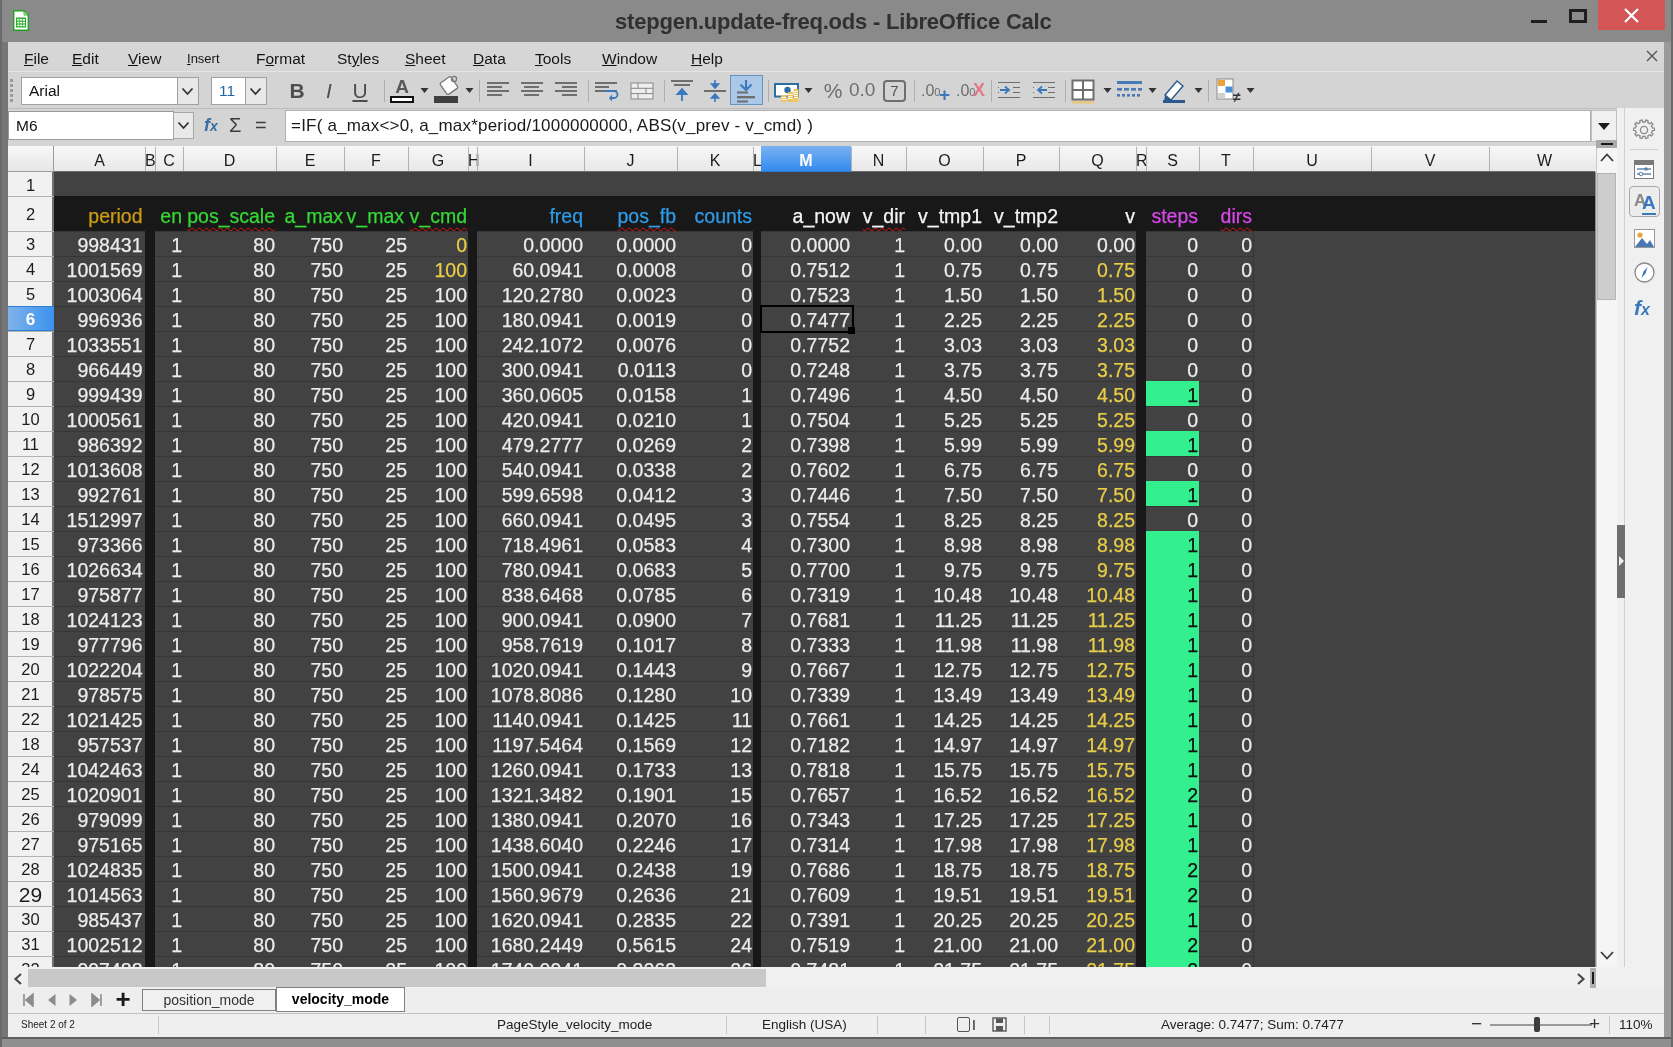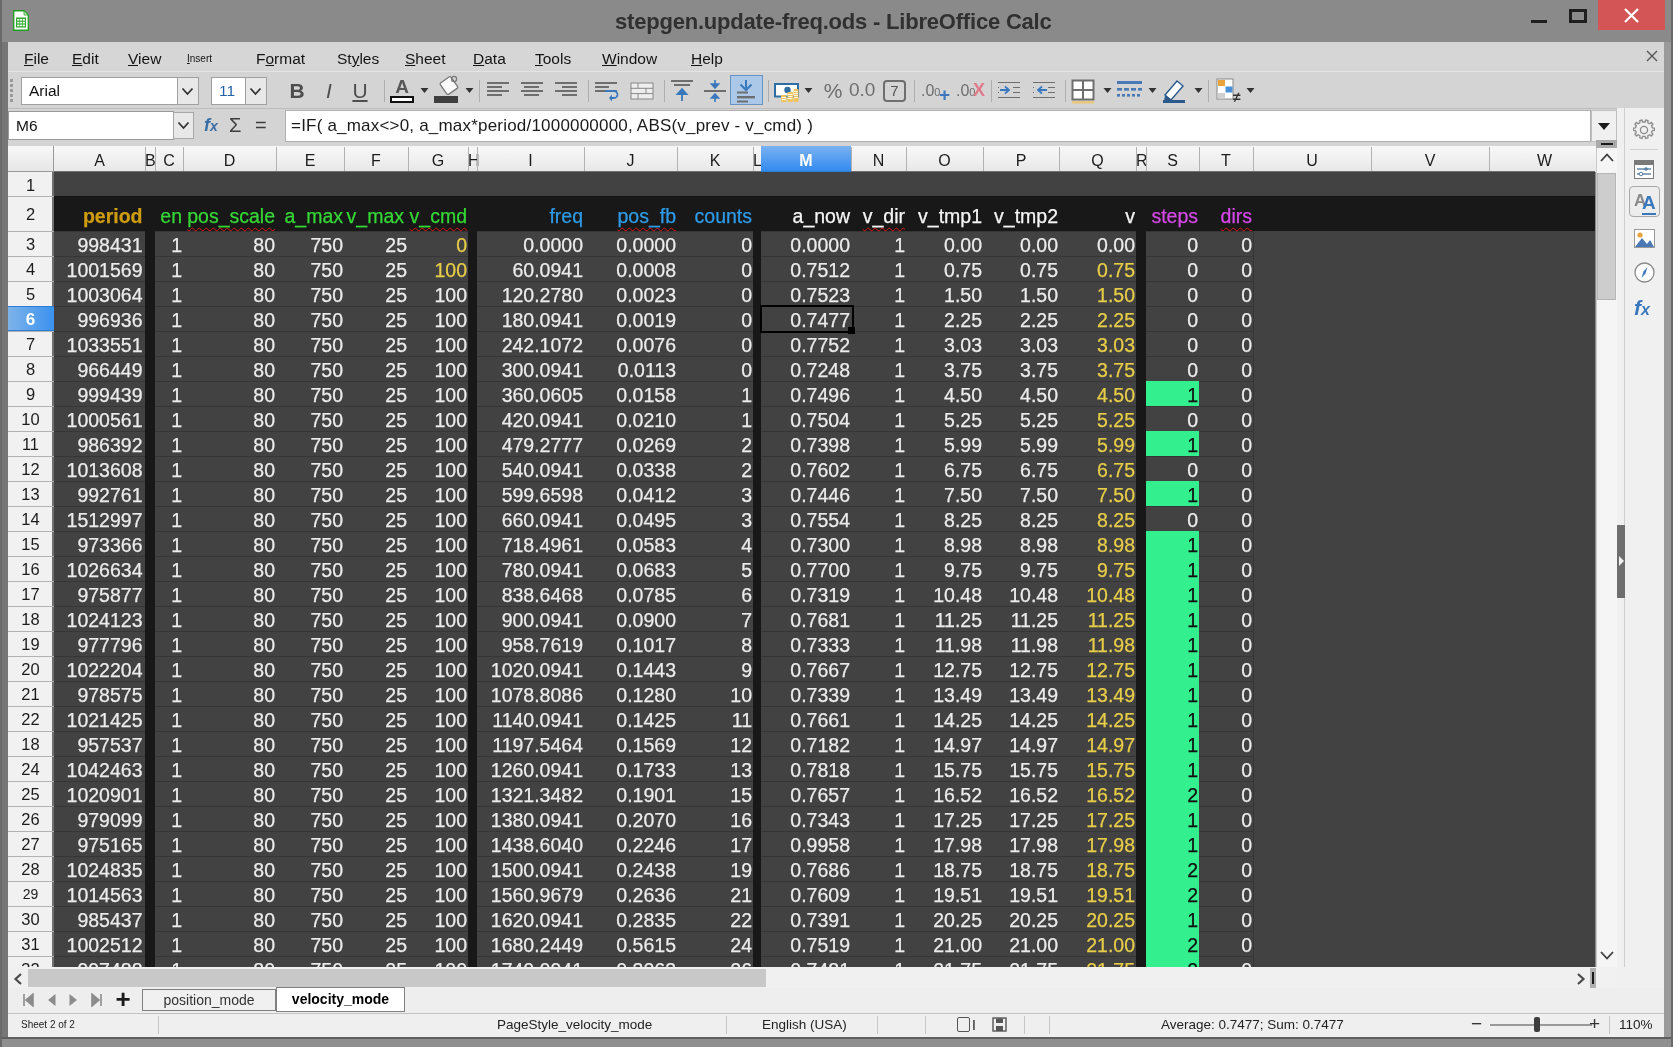--- a/index.html
+++ b/index.html
@@ -37,21 +37,21 @@
 <div class="abs" style="left:1531px;top:20px;width:16px;height:3px;background:#1f1f1f;"></div>
 <div class="abs" style="left:1569px;top:9px;width:18px;height:14px;border:3px solid #1f1f1f;"></div>
 <div class="abs" style="left:1598px;top:0;width:67px;height:30px;background:#d35555;"></div>
 <svg class="abs" style="left:1624px;top:8px;" width="15" height="15" viewBox="0 0 15 15">
 <path d="M1 1 L14 14 M14 1 L1 14" stroke="#fff" stroke-width="2.2"></path>
   </svg>
 <div class="abs" style="left:8px;top:42px;width:1656px;height:29px;background:#d6d6d6;"></div>
 <div class="abs" style="left:24px;top:48px;height:22px;line-height:22px;font-size:15.5px;color:#141414;"><u>F</u>ile</div>
 <div class="abs" style="left:72px;top:48px;height:22px;line-height:22px;font-size:15.5px;color:#141414;"><u>E</u>dit</div>
 <div class="abs" style="left:128px;top:48px;height:22px;line-height:22px;font-size:15.5px;color:#141414;"><u>V</u>iew</div>
-<div class="abs" style="left:187px;top:48px;height:22px;line-height:22px;font-size:10px;color:#141414;"><u>I</u>nsert</div>
+<div class="abs" style="left:187px;top:48px;height:22px;line-height:22px;font-size:13px;color:#141414;"><u>I</u>nsert</div>
 <div class="abs" style="left:256px;top:48px;height:22px;line-height:22px;font-size:15.5px;color:#141414;">F<u>o</u>rmat</div>
 <div class="abs" style="left:337px;top:48px;height:22px;line-height:22px;font-size:15.5px;color:#141414;">St<u>y</u>les</div>
 <div class="abs" style="left:405px;top:48px;height:22px;line-height:22px;font-size:15.5px;color:#141414;"><u>S</u>heet</div>
 <div class="abs" style="left:473px;top:48px;height:22px;line-height:22px;font-size:15.5px;color:#141414;"><u>D</u>ata</div>
 <div class="abs" style="left:535px;top:48px;height:22px;line-height:22px;font-size:15.5px;color:#141414;"><u>T</u>ools</div>
 <div class="abs" style="left:602px;top:48px;height:22px;line-height:22px;font-size:15.5px;color:#141414;"><u>W</u>indow</div>
 <div class="abs" style="left:691px;top:48px;height:22px;line-height:22px;font-size:15.5px;color:#141414;"><u>H</u>elp</div>
 <svg class="abs" style="left:1646px;top:50px;" width="12" height="12" viewBox="0 0 12 12">
 <path d="M1 1 L11 11 M11 1 L1 11" stroke="#555" stroke-width="1.4"></path>
   </svg>
@@ -387,21 +387,21 @@
 <div class="abs" style="left:8px;top:758px;width:45px;height:23px;line-height:23px;font-size:16.5px;color:#1c1c1c;text-align:center;">24</div>
 <div class="abs" style="left:8px;top:781px;width:46px;height:1px;background:#b2b2b2;"></div>
 <div class="abs" style="left:8px;top:783px;width:45px;height:23px;line-height:23px;font-size:16.5px;color:#1c1c1c;text-align:center;">25</div>
 <div class="abs" style="left:8px;top:806px;width:46px;height:1px;background:#b2b2b2;"></div>
 <div class="abs" style="left:8px;top:808px;width:45px;height:23px;line-height:23px;font-size:16.5px;color:#1c1c1c;text-align:center;">26</div>
 <div class="abs" style="left:8px;top:831px;width:46px;height:1px;background:#b2b2b2;"></div>
 <div class="abs" style="left:8px;top:833px;width:45px;height:23px;line-height:23px;font-size:16.5px;color:#1c1c1c;text-align:center;">27</div>
 <div class="abs" style="left:8px;top:856px;width:46px;height:1px;background:#b2b2b2;"></div>
 <div class="abs" style="left:8px;top:858px;width:45px;height:23px;line-height:23px;font-size:16.5px;color:#1c1c1c;text-align:center;">28</div>
 <div class="abs" style="left:8px;top:881px;width:46px;height:1px;background:#b2b2b2;"></div>
-<div class="abs" style="left:8px;top:883px;width:45px;height:23px;line-height:23px;font-size:14px;color:#1c1c1c;text-align:center;">29</div>
+<div class="abs" style="left:8px;top:883px;width:45px;height:23px;line-height:23px;font-size:21px;color:#1c1c1c;text-align:center;">29</div>
 <div class="abs" style="left:8px;top:906px;width:46px;height:1px;background:#b2b2b2;"></div>
 <div class="abs" style="left:8px;top:908px;width:45px;height:23px;line-height:23px;font-size:16.5px;color:#1c1c1c;text-align:center;">30</div>
 <div class="abs" style="left:8px;top:931px;width:46px;height:1px;background:#b2b2b2;"></div>
 <div class="abs" style="left:8px;top:933px;width:45px;height:23px;line-height:23px;font-size:16.5px;color:#1c1c1c;text-align:center;">31</div>
 <div class="abs" style="left:8px;top:956px;width:46px;height:1px;background:#b2b2b2;"></div>
 <div class="abs" style="left:8px;top:958px;width:45px;height:23px;line-height:23px;font-size:16.5px;color:#1c1c1c;text-align:center;">32</div>
 <div class="abs" style="left:54px;top:172px;width:1541px;height:795px;background:#424242;"></div>
 <div class="abs" style="left:54px;top:196px;width:1541px;height:35px;background:#181818;"></div>
 <div class="abs" style="left:145px;top:231px;width:10px;height:736px;background:#181818;"></div>
 <div class="abs" style="left:468px;top:231px;width:9px;height:736px;background:#181818;"></div>
@@ -552,21 +552,21 @@
 <div class="abs" style="left:155px;top:931px;width:313px;height:1px;background:#363636;"></div>
 <div class="abs" style="left:477px;top:931px;width:276px;height:1px;background:#363636;"></div>
 <div class="abs" style="left:761px;top:931px;width:375px;height:1px;background:#363636;"></div>
 <div class="abs" style="left:1146px;top:931px;width:107px;height:1px;background:#363636;"></div>
 <div class="abs" style="left:54px;top:956px;width:91px;height:1px;background:#363636;"></div>
 <div class="abs" style="left:155px;top:956px;width:313px;height:1px;background:#363636;"></div>
 <div class="abs" style="left:477px;top:956px;width:276px;height:1px;background:#363636;"></div>
 <div class="abs" style="left:761px;top:956px;width:375px;height:1px;background:#363636;"></div>
 <div class="abs" style="left:1146px;top:956px;width:107px;height:1px;background:#363636;"></div>
 <div class="abs" style="left:54px;top:196px;width:1541px;height:1px;background:#141414;"></div>
-<div class="c " style="right:1530.5px;top:202px;height:29px;line-height:29px;color:#cf9c10;font-weight:bold;">period</div>
+<div class="c " style="right:1530.5px;top:202px;height:29px;line-height:29px;color:#cf9c10;">period</div>
 <div class="c " style="right:1491.0px;top:202px;height:29px;line-height:29px;color:#35d835;">en</div>
 <div class="c wavy" style="right:1398.0px;top:202px;height:29px;line-height:29px;color:#35d835;">pos_scale</div>
 <div class="c " style="right:1330.0px;top:202px;height:29px;line-height:29px;color:#35d835;">a_max</div>
 <div class="c" style="right:1269.0px;top:202px;height:29px;line-height:29px;color:#35d835;">v_max</div>
 <div class="c wavy" style="right:1206.0px;top:202px;height:29px;line-height:29px;color:#35d835;">v_cmd</div>
 <div class="c " style="right:1090.0px;top:202px;height:29px;line-height:29px;color:#2e9ce8;">freq</div>
 <div class="c wavy" style="right:997.0px;top:202px;height:29px;line-height:29px;color:#2e9ce8;">pos_fb</div>
 <div class="c " style="right:921.0px;top:202px;height:29px;line-height:29px;color:#2e9ce8;">counts</div>
 <div class="c " style="right:823.0px;top:202px;height:29px;line-height:29px;color:#f5f5f5;">a_now</div>
 <div class="c wavy" style="right:768.0px;top:202px;height:29px;line-height:29px;color:#f5f5f5;margin-left:11px;">v_dir</div>
@@ -976,21 +976,21 @@
 <div class="c" style="right:421.0px;top:808px;height:24px;line-height:24px;color:#ececec;">0</div>
 <div class="c" style="right:1530.5px;top:833px;height:24px;line-height:24px;color:#ececec;">975165</div>
 <div class="c" style="right:1491.0px;top:833px;height:24px;line-height:24px;color:#ececec;">1</div>
 <div class="c" style="right:1398.0px;top:833px;height:24px;line-height:24px;color:#ececec;">80</div>
 <div class="c" style="right:1330.0px;top:833px;height:24px;line-height:24px;color:#ececec;">750</div>
 <div class="c" style="right:1266.0px;top:833px;height:24px;line-height:24px;color:#ececec;">25</div>
 <div class="c" style="right:1206.0px;top:833px;height:24px;line-height:24px;color:#ececec;">100</div>
 <div class="c" style="right:1090.0px;top:833px;height:24px;line-height:24px;color:#ececec;">1438.6040</div>
 <div class="c" style="right:997.0px;top:833px;height:24px;line-height:24px;color:#ececec;">0.2246</div>
 <div class="c" style="right:921.0px;top:833px;height:24px;line-height:24px;color:#ececec;">17</div>
-<div class="c" style="right:823.0px;top:833px;height:24px;line-height:24px;color:#ececec;">0.9958</div>
+<div class="c" style="right:823.0px;top:833px;height:24px;line-height:24px;color:#ececec;">0.7314</div>
 <div class="c" style="right:768.0px;top:833px;height:24px;line-height:24px;color:#ececec;">1</div>
 <div class="c" style="right:691.0px;top:833px;height:24px;line-height:24px;color:#ececec;">17.98</div>
 <div class="c" style="right:615.0px;top:833px;height:24px;line-height:24px;color:#ececec;">17.98</div>
 <div class="c" style="right:538.0px;top:833px;height:24px;line-height:24px;color:#e8cd48;">17.98</div>
 <div class="abs" style="left:1146px;top:831px;width:53px;height:25px;background:#33ef8d;"></div>
 <div class="c" style="right:475.0px;top:833px;height:24px;line-height:24px;color:#111;">1</div>
 <div class="c" style="right:421.0px;top:833px;height:24px;line-height:24px;color:#ececec;">0</div>
 <div class="c" style="right:1530.5px;top:858px;height:24px;line-height:24px;color:#ececec;">1024835</div>
 <div class="c" style="right:1491.0px;top:858px;height:24px;line-height:24px;color:#ececec;">1</div>
 <div class="c" style="right:1398.0px;top:858px;height:24px;line-height:24px;color:#ececec;">80</div>

